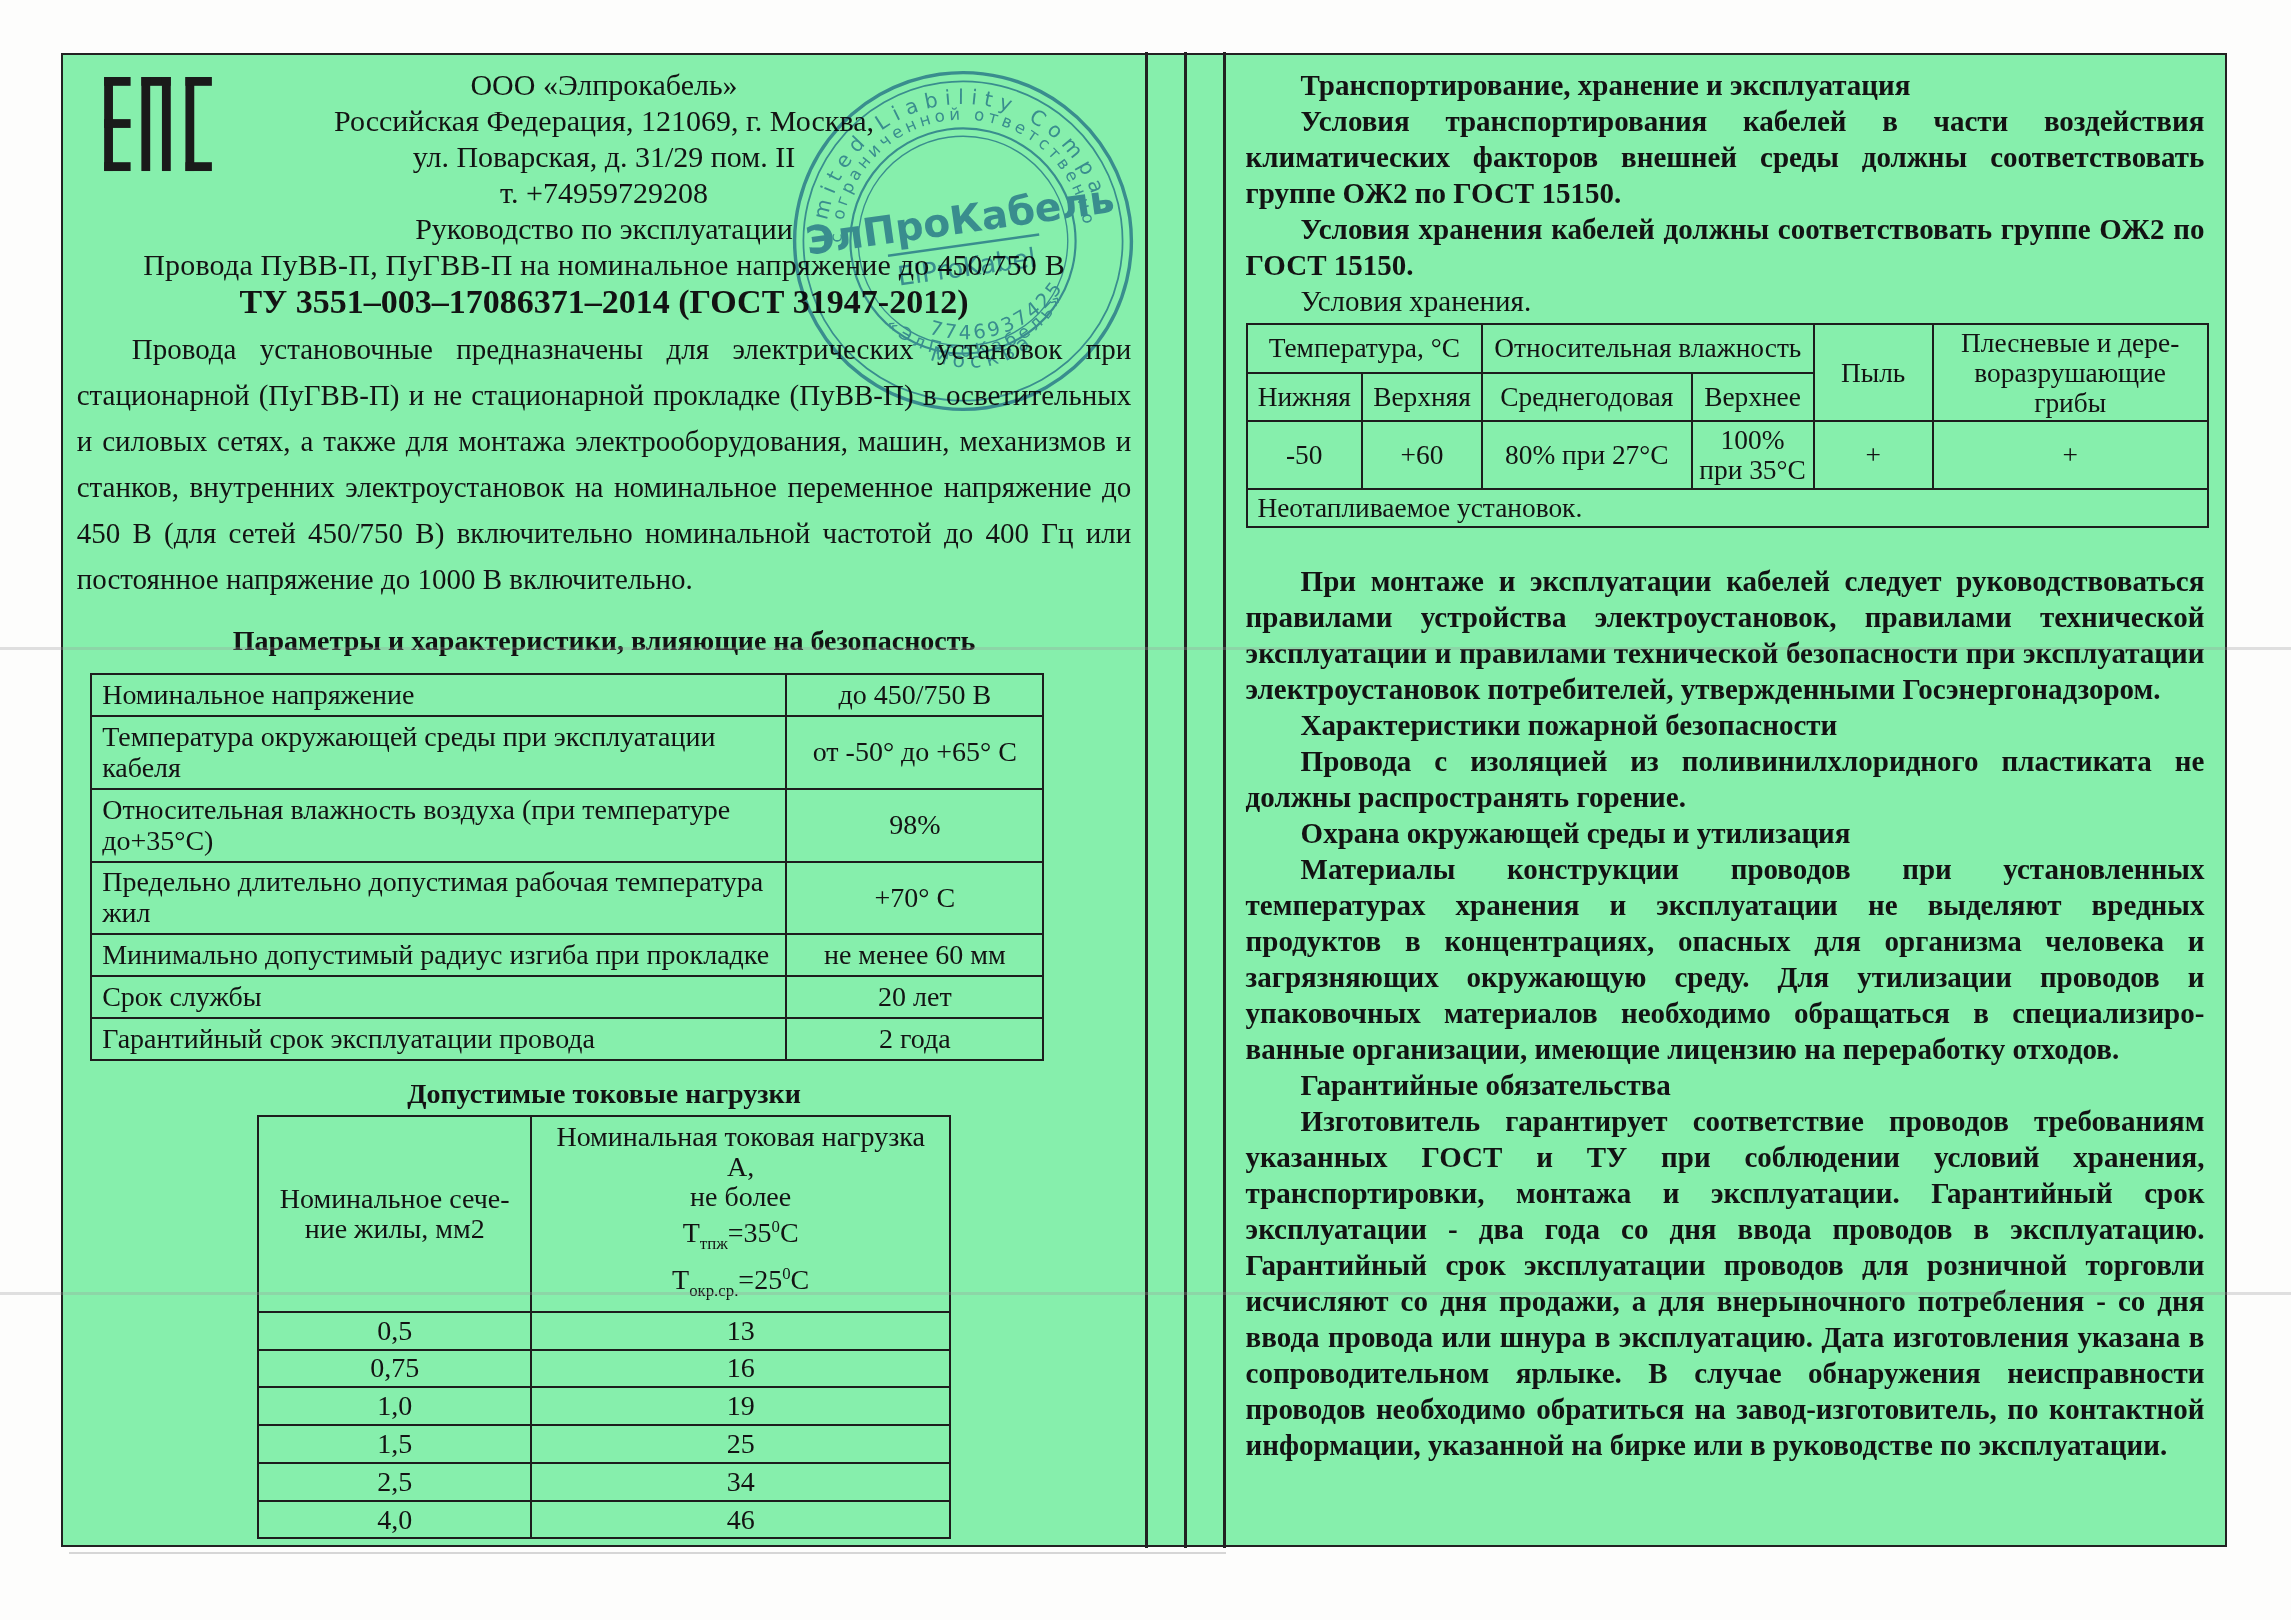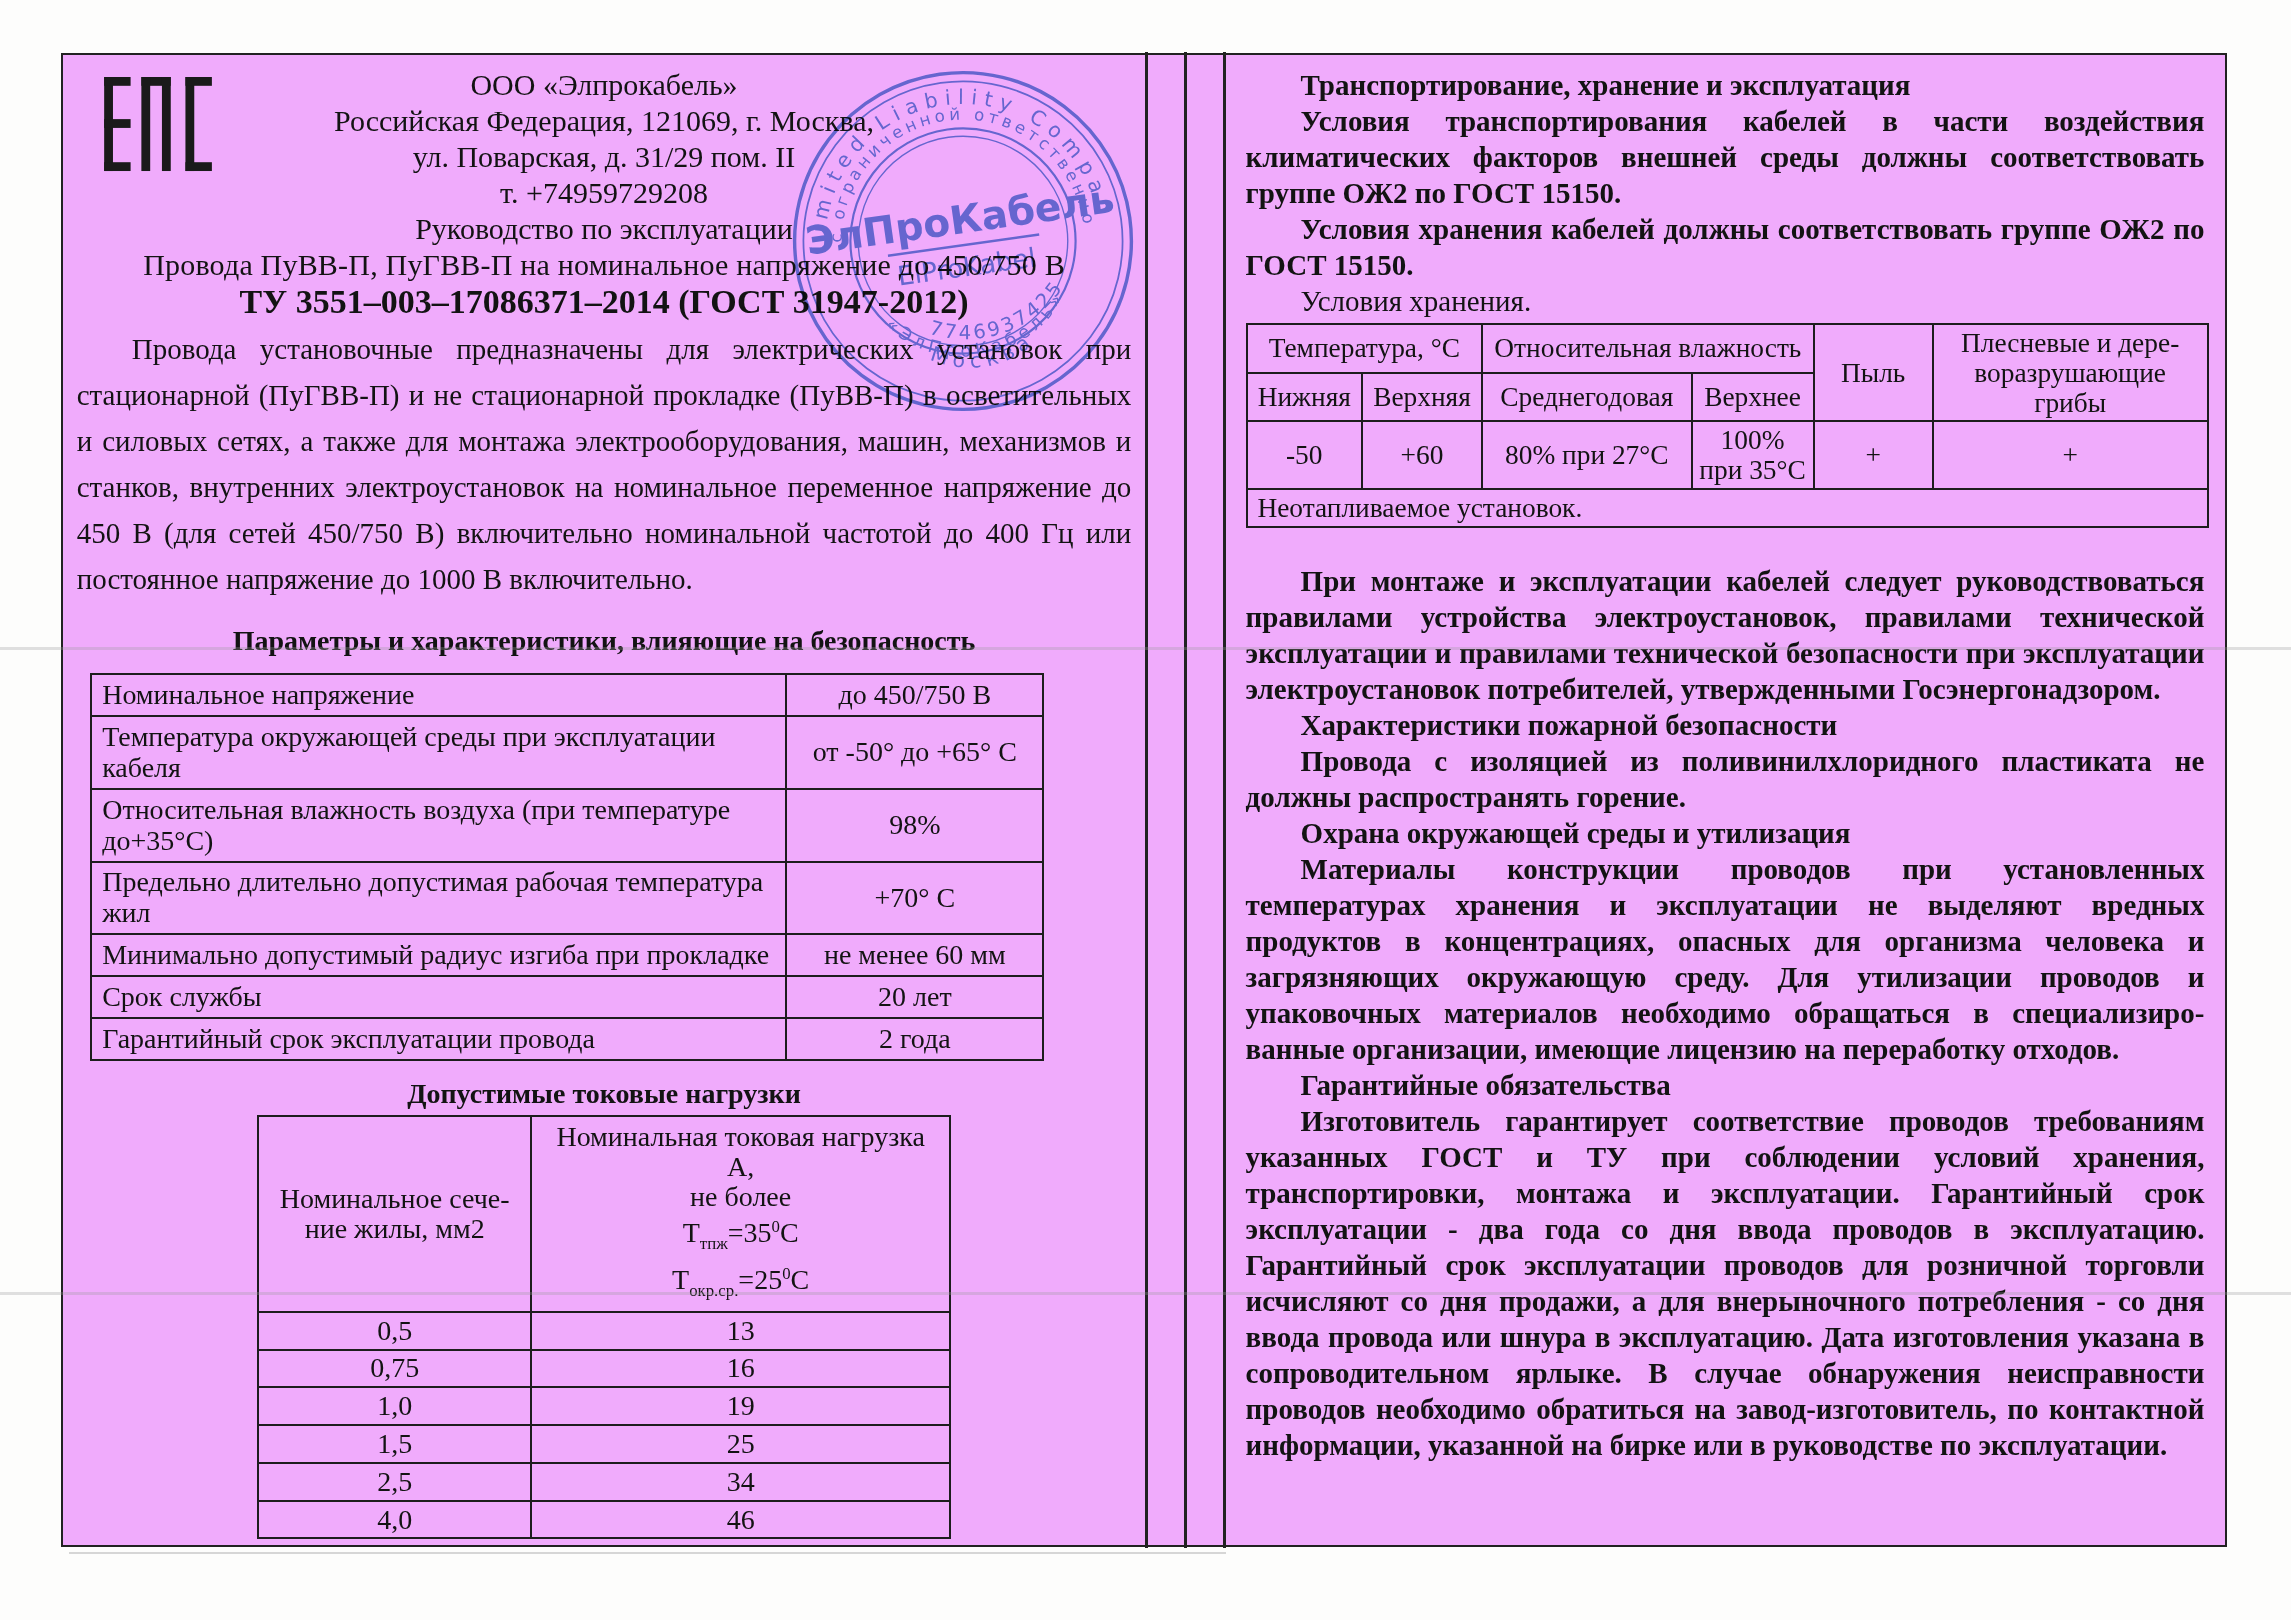--- a/index.html
+++ b/index.html
@@ -4,21 +4,21 @@
 <style>
   html,body { margin:0; padding:0; background:#ffffff; }
   .canvas {
     position:relative; width:2292px; height:1620px; overflow:hidden;
     background:#fdfdfc; color:#131313;
     font-family:"Liberation Serif","DejaVu Serif",serif;
   }
   .fold-line { position:absolute; left:0; width:100%; height:2.9px; background:#9a9a9a; opacity:.30; z-index:5; }
   .sheet {
     position:absolute; left:61px; top:53px; width:2166px; height:1494px;
-    border:2.9px solid #222; box-sizing:border-box; background:#f0abfc;
+    border:2.9px solid #222; box-sizing:border-box; background:#86efac;
   }
   .vline { position:absolute; top:-2.9px; bottom:-2.9px; width:2.9px; background:#222; }
   .col-left  { position:absolute; left:0;    top:0; width:1082px; height:100%; box-sizing:border-box; padding:11.8px 13.7px 0 13.7px; }
   .col-right { position:absolute; left:1163px; top:0; width:1000px; height:100%; box-sizing:border-box; padding:11.8px 21.6px 0 19.6px; }
 
   .hdr-line { text-align:center; font-size:30px; line-height:36px; }
   .hdr-line.wide { letter-spacing:0.2px; }
   .tu-line { text-align:center; font-size:34px; line-height:37px; font-weight:bold; }
 
   .para { font-size:29px; line-height:46px; text-align:justify; text-indent:55px; margin:0; }

